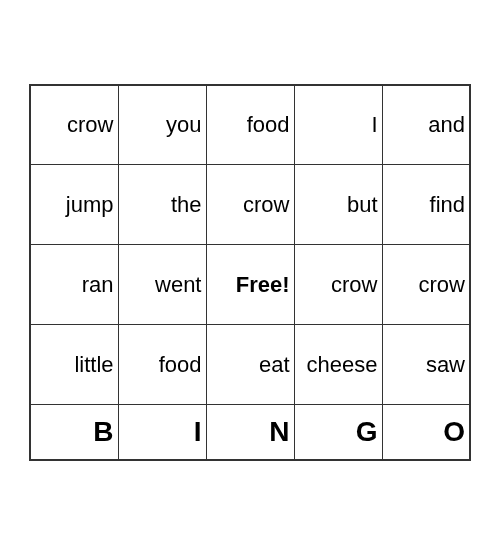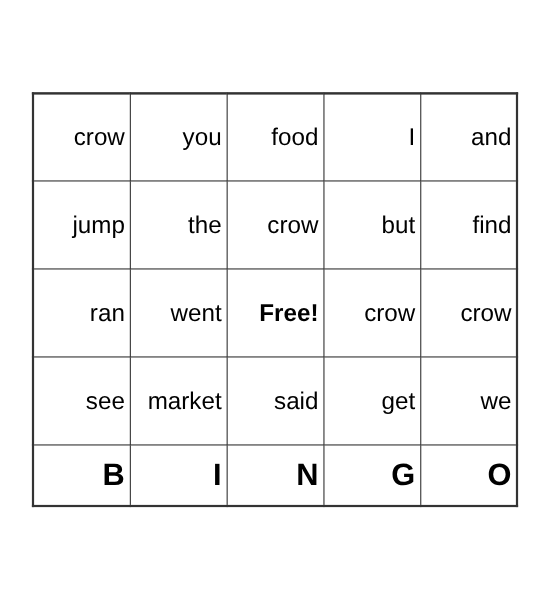--- a/index.html
+++ b/index.html
@@ -78,25 +78,25 @@
           <td>find</td>
         </tr>
         <tr>
           <td>ran</td>
           <td>went</td>
           <td class="free-cell">Free!</td>
           <td>crow</td>
           <td>crow</td>
         </tr>
         <tr>
-          <td>see</td>
-          <td>market</td>
-          <td>said</td>
-          <td>get</td>
-          <td>we</td>
+          <td>little</td>
+          <td>food</td>
+          <td>eat</td>
+          <td>cheese</td>
+          <td>saw</td>
         </tr>
       </tbody>
   <thead>
         <tr>
           <th>B</th>
           <th>I</th>
           <th>N</th>
           <th>G</th>
           <th>O</th>
         </tr>

